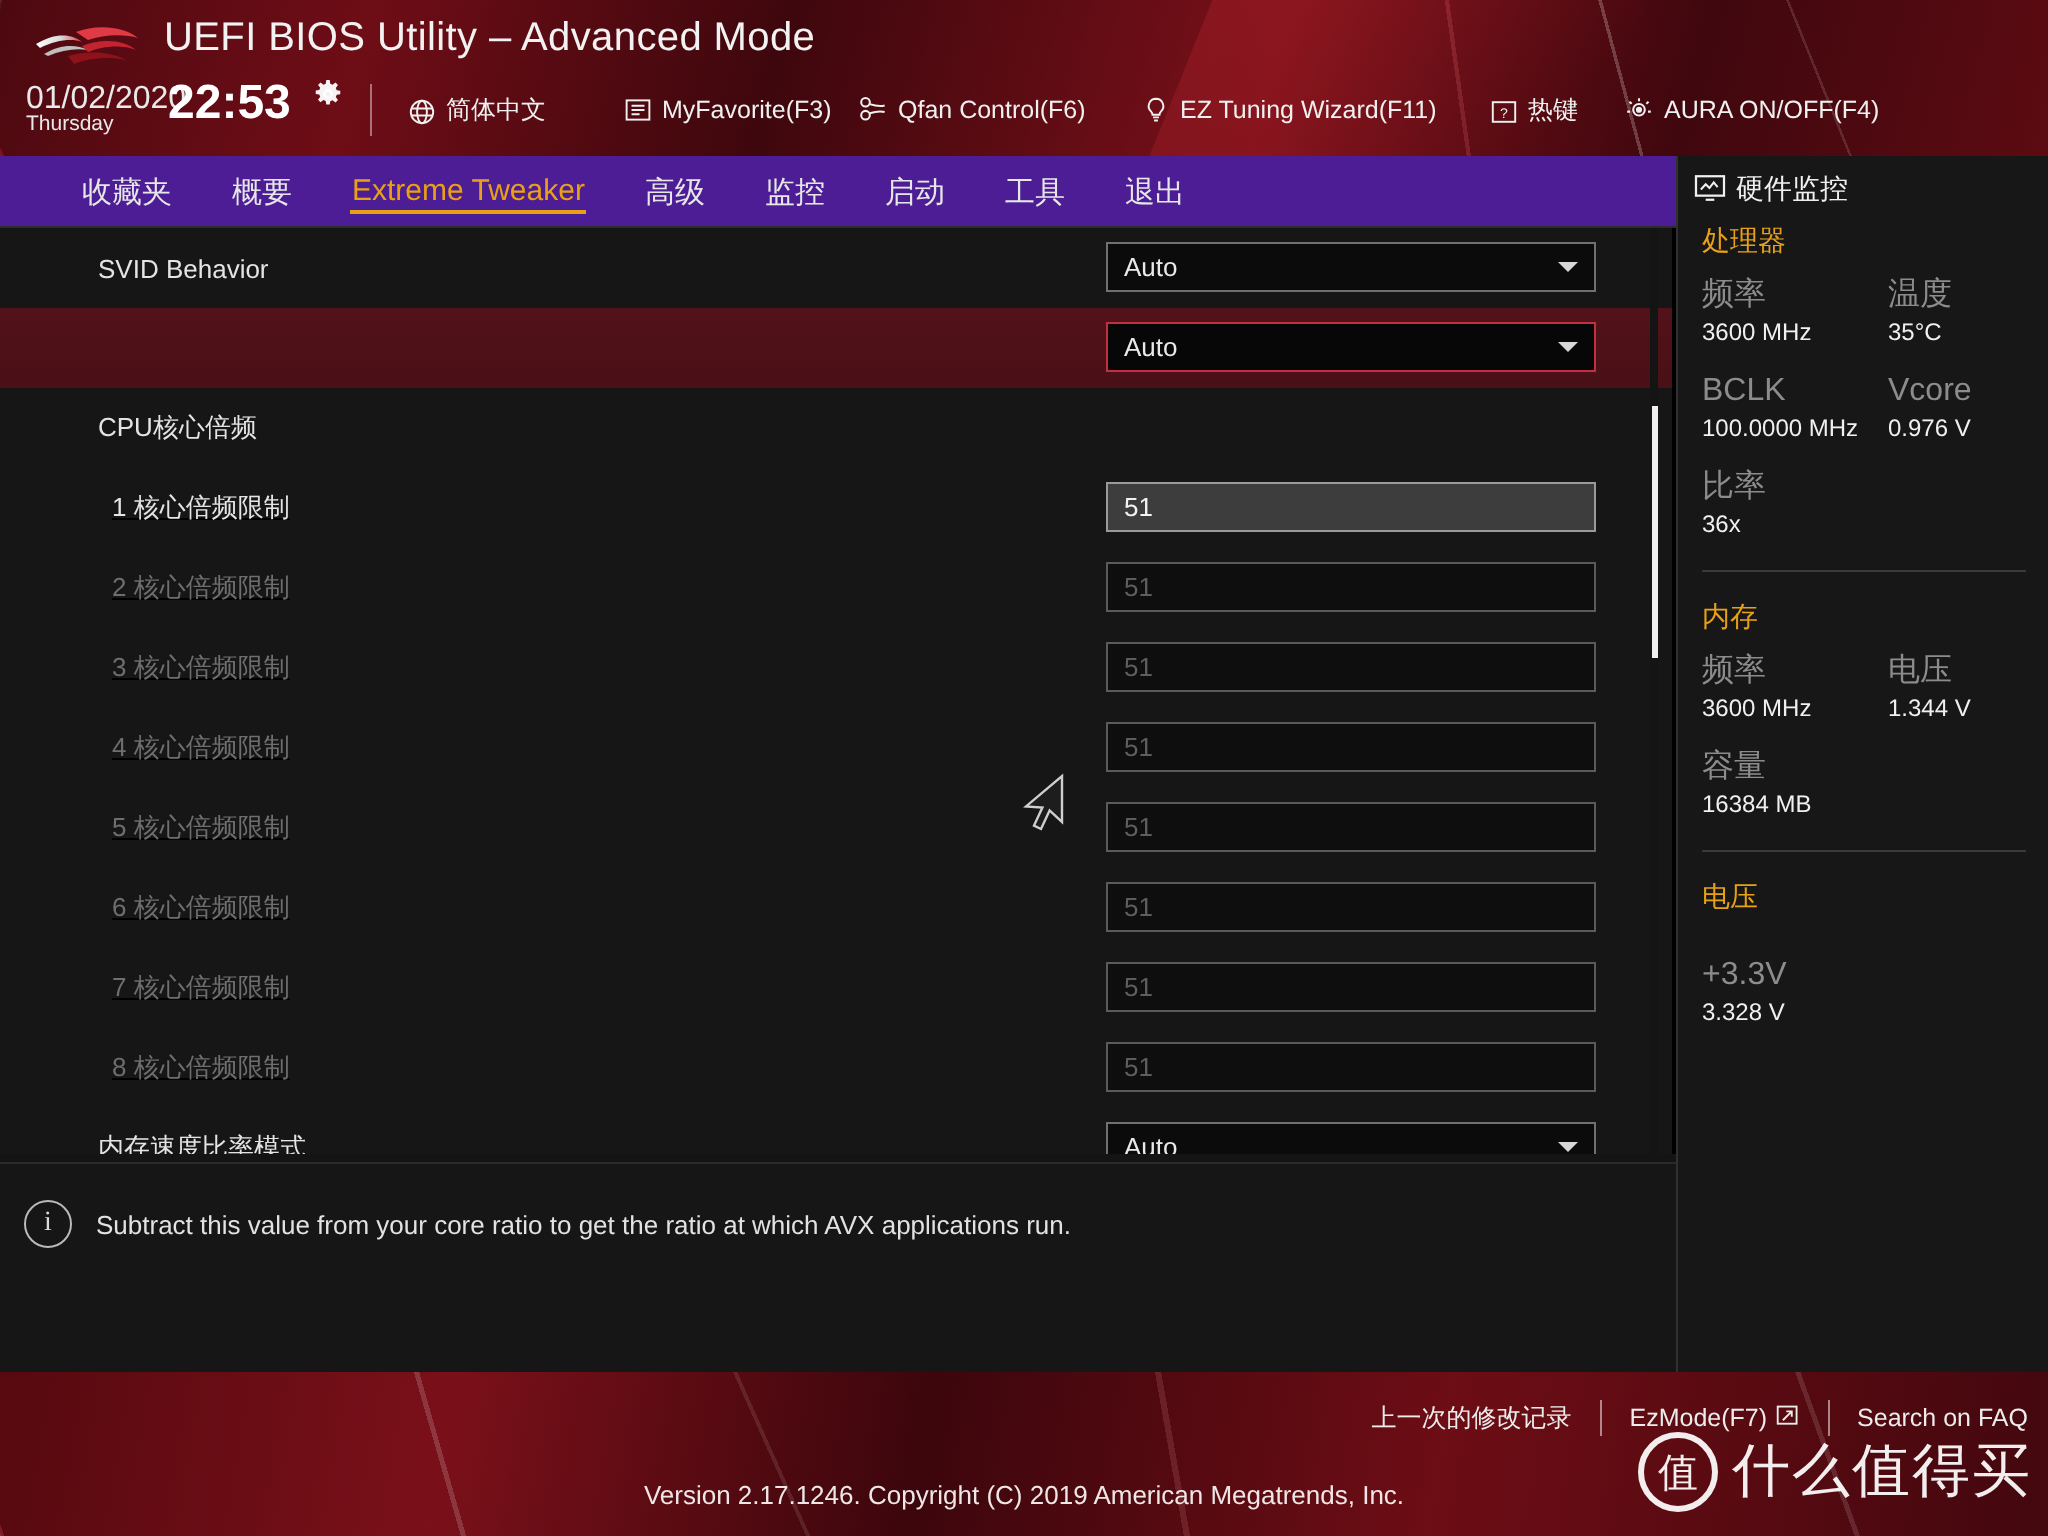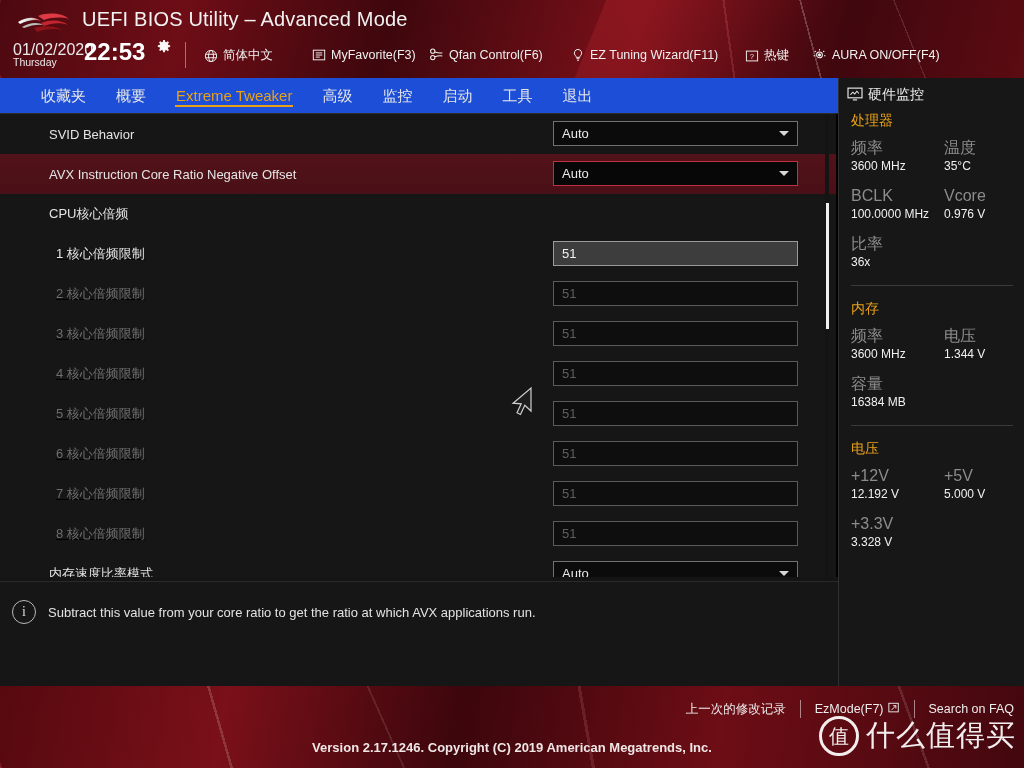--- a/index.html
+++ b/index.html
@@ -76,21 +76,21 @@
     position: absolute; top: 47px;
     color: #f0f0f0; font-size: 12.5px; white-space: nowrap;
     display: flex; align-items: center; gap: 5px;
   }
   .hdr-item .gi { display: inline-flex; width: 15px; height: 15px; align-items: center; justify-content: center; }
 
   
   .navbar {
     position: absolute; top: 78px; left: 0;
     width: 1024px; height: 36px;
-    background: #1d4ed8;
+    background: #4c1d95;
     border-bottom: 1px solid #2c2c2c;
   }
   .nav-tabs { display: flex; align-items: center; height: 36px; padding-left: 40px; gap: 28px; }
   .nav-tab {
     font-size: 15px; color: #e6e6e6; white-space: nowrap; padding: 2px 1px;
     cursor: pointer;
   }
   .nav-tab.active {
     color: #e8a117; border-bottom: 2px solid #e8a117; padding-bottom: 1px;
   }
@@ -223,21 +223,21 @@
   }
   .foot-links {
     position: absolute; top: 14px; right: 10px;
     display: flex; align-items: center; gap: 14px;
     color: #ececec; font-size: 12.5px; z-index: 3;
   }
   .foot-links .sep { width: 1px; height: 18px; background: rgba(255,255,255,0.5); }
   .foot-links .fl { white-space: nowrap; cursor: pointer; display:flex; align-items:center; gap:4px; }
   .version {
     position: absolute; top: 740px; left: 0; width: 1024px;
-    text-align: center; color: #efe6e6; font-size: 13px; z-index: 3; font-weight: bold;
+    text-align: center; color: #efe6e6; font-size: 13px; z-index: 3;
   }
   
   .watermark {
     position: absolute; right: 8px; top: 716px;
     display: flex; align-items: center; gap: 7px; z-index: 4;
     opacity: .93;
   }
   .wm-badge {
     width: 40px; height: 40px; border-radius: 50%;
     border: 3px solid #ffffff; color: #ffffff;
@@ -369,21 +369,20 @@
         <div class="row">
           <div class="label">SVID Behavior</div>
           <div class="ctl">
             <div class="combo">
               <span class="v">Auto</span>
               <span class="arrow"></span>
             </div>
           </div>
         </div>
         <div class="row selected">
-          <div class="label">AVX Instruction Core Ratio Negative Offset</div>
           <div class="ctl">
             <div class="combo focused">
               <span class="v">Auto</span>
               <span class="arrow"></span>
             </div>
           </div>
         </div>
         <div class="row">
           <div class="label">CPU核心倍频</div>
         </div>
@@ -514,26 +513,20 @@
         </div>
         <div class="hwm-pad"></div>
         <div class="hwm-grid">
           <div class="hwm-k">容量</div>
           <div class="hwm-k"></div>
           <div class="hwm-v">16384 MB</div>
           <div class="hwm-v"></div>
         </div>
         <div class="hwm-rule"></div>
         <div class="hwm-section-title">电压</div>
-        <div class="hwm-grid">
-          <div class="hwm-k">+12V</div>
-          <div class="hwm-k">+5V</div>
-          <div class="hwm-v">12.192 V</div>
-          <div class="hwm-v">5.000 V</div>
-        </div>
         <div class="hwm-pad"></div>
         <div class="hwm-grid">
           <div class="hwm-k">+3.3V</div>
           <div class="hwm-k"></div>
           <div class="hwm-v">3.328 V</div>
           <div class="hwm-v"></div>
         </div>
       </div>
   </div>
 

